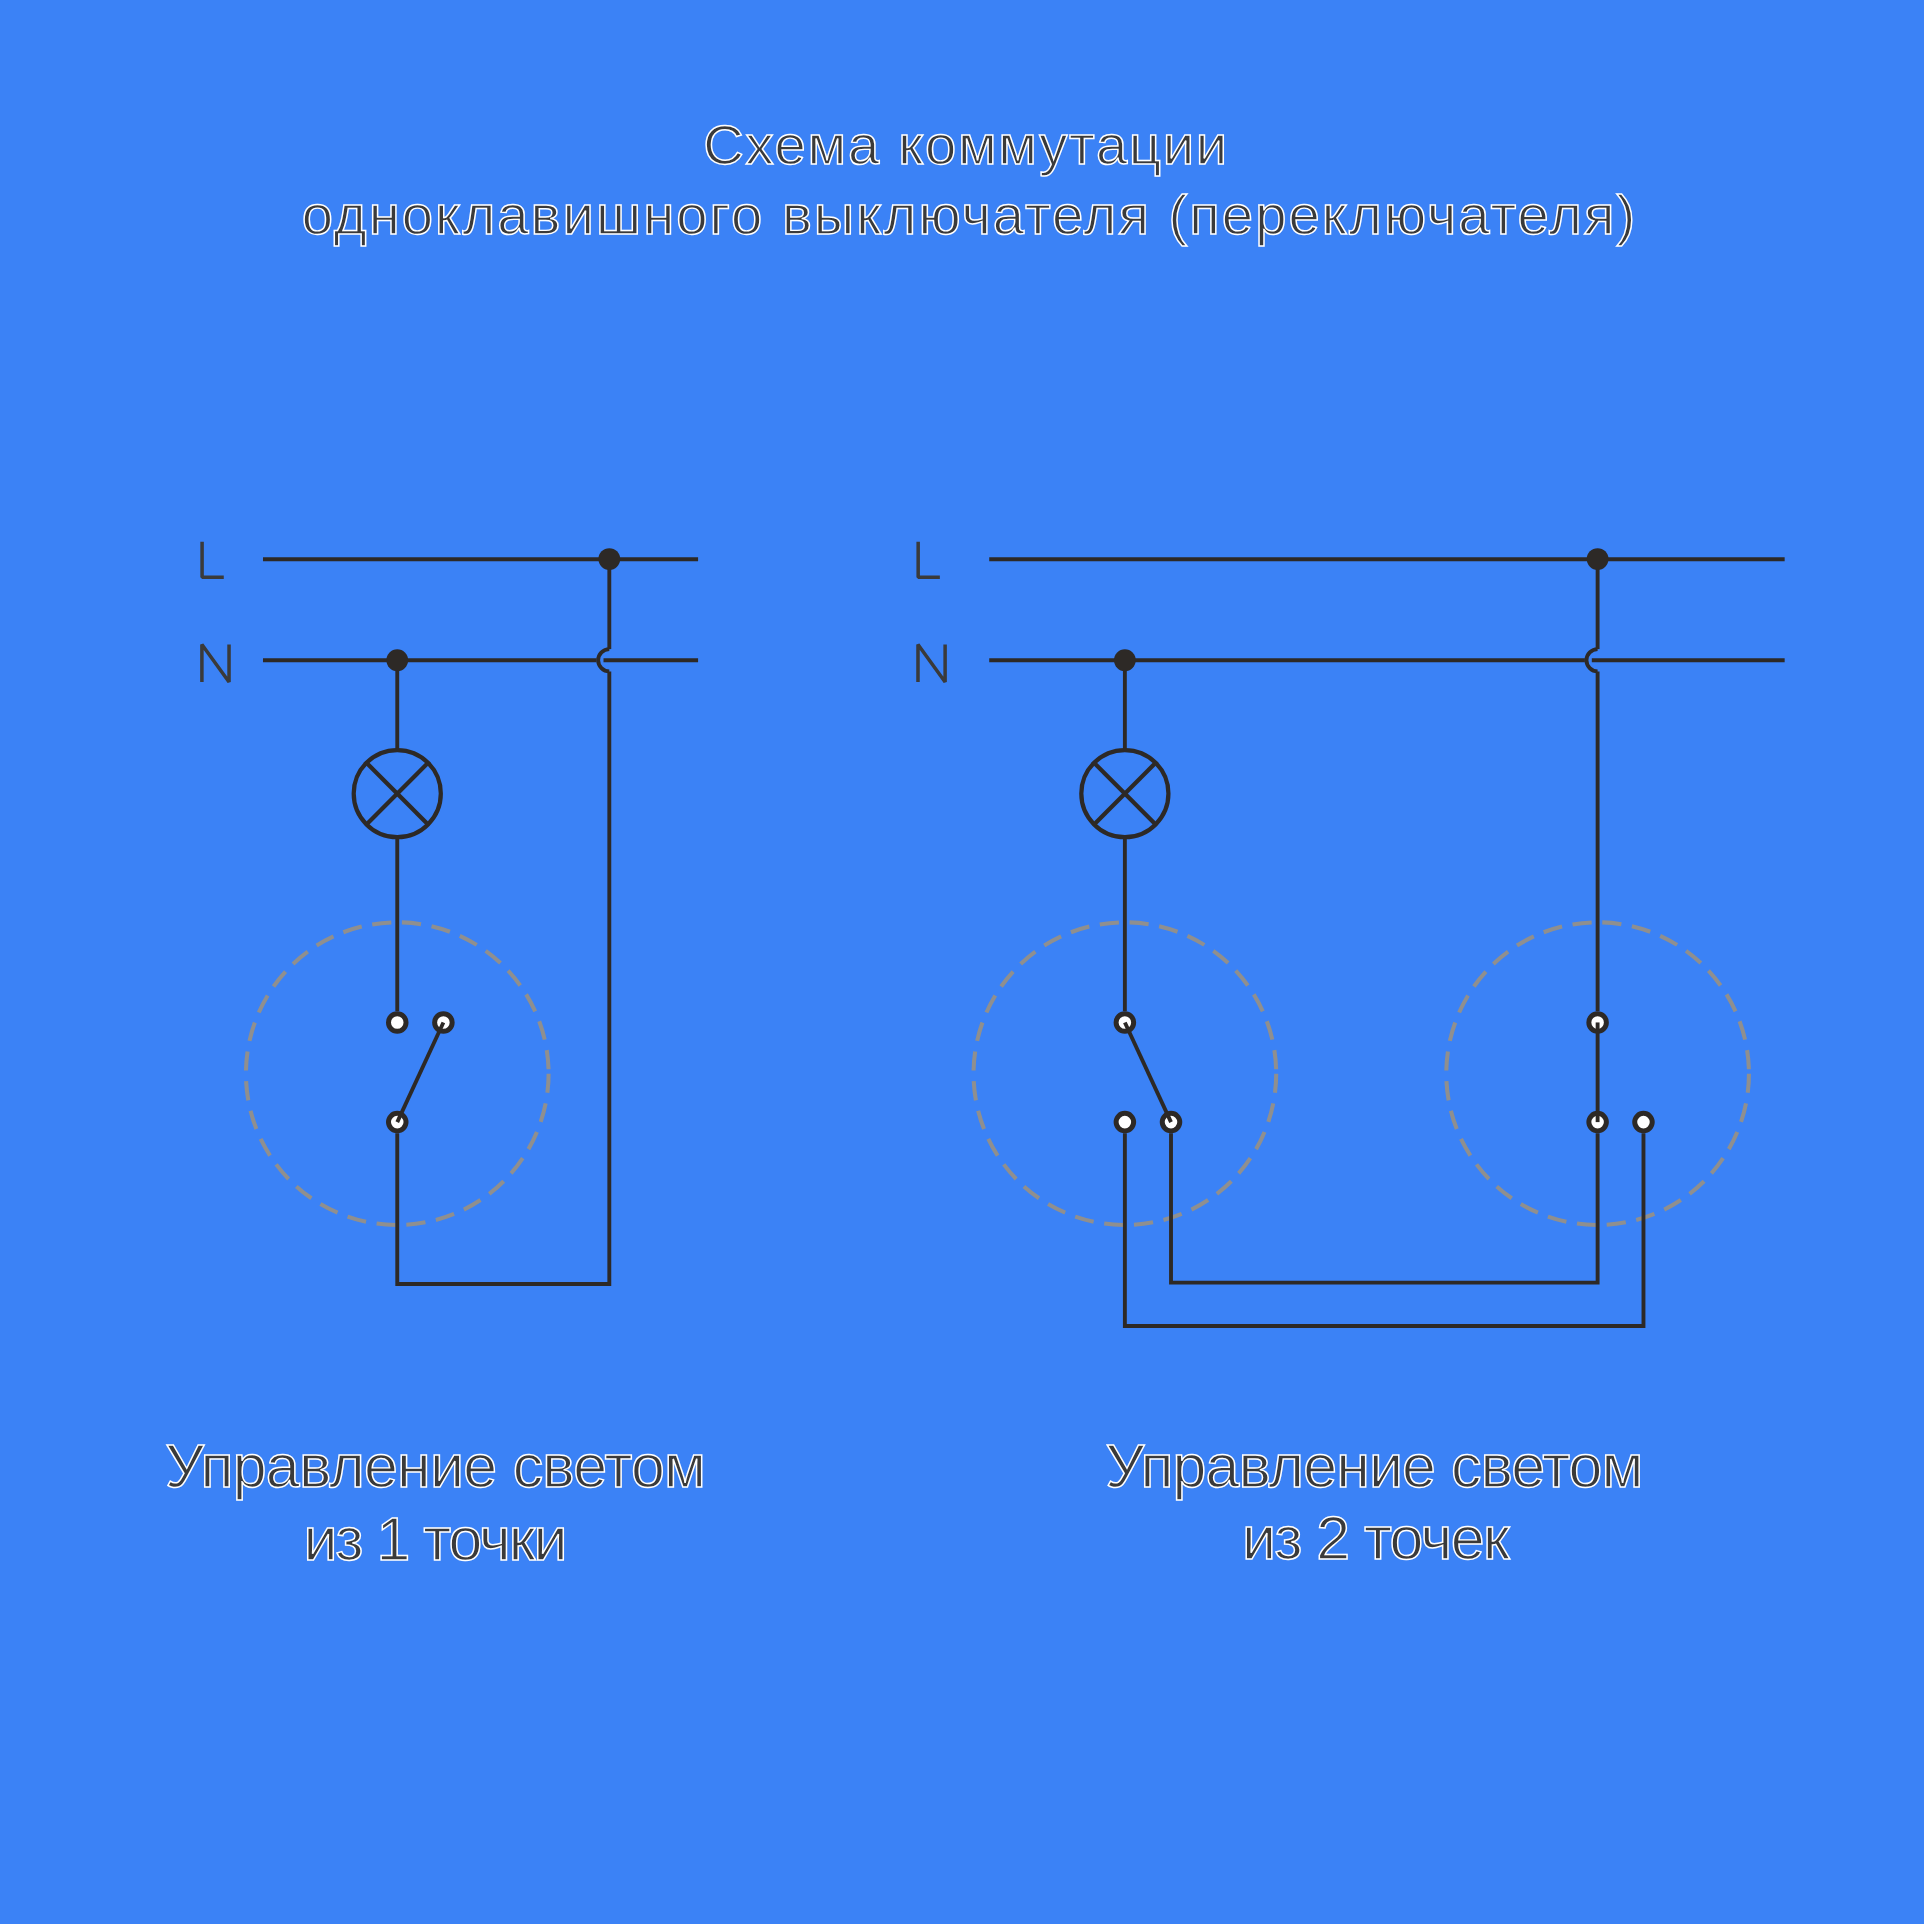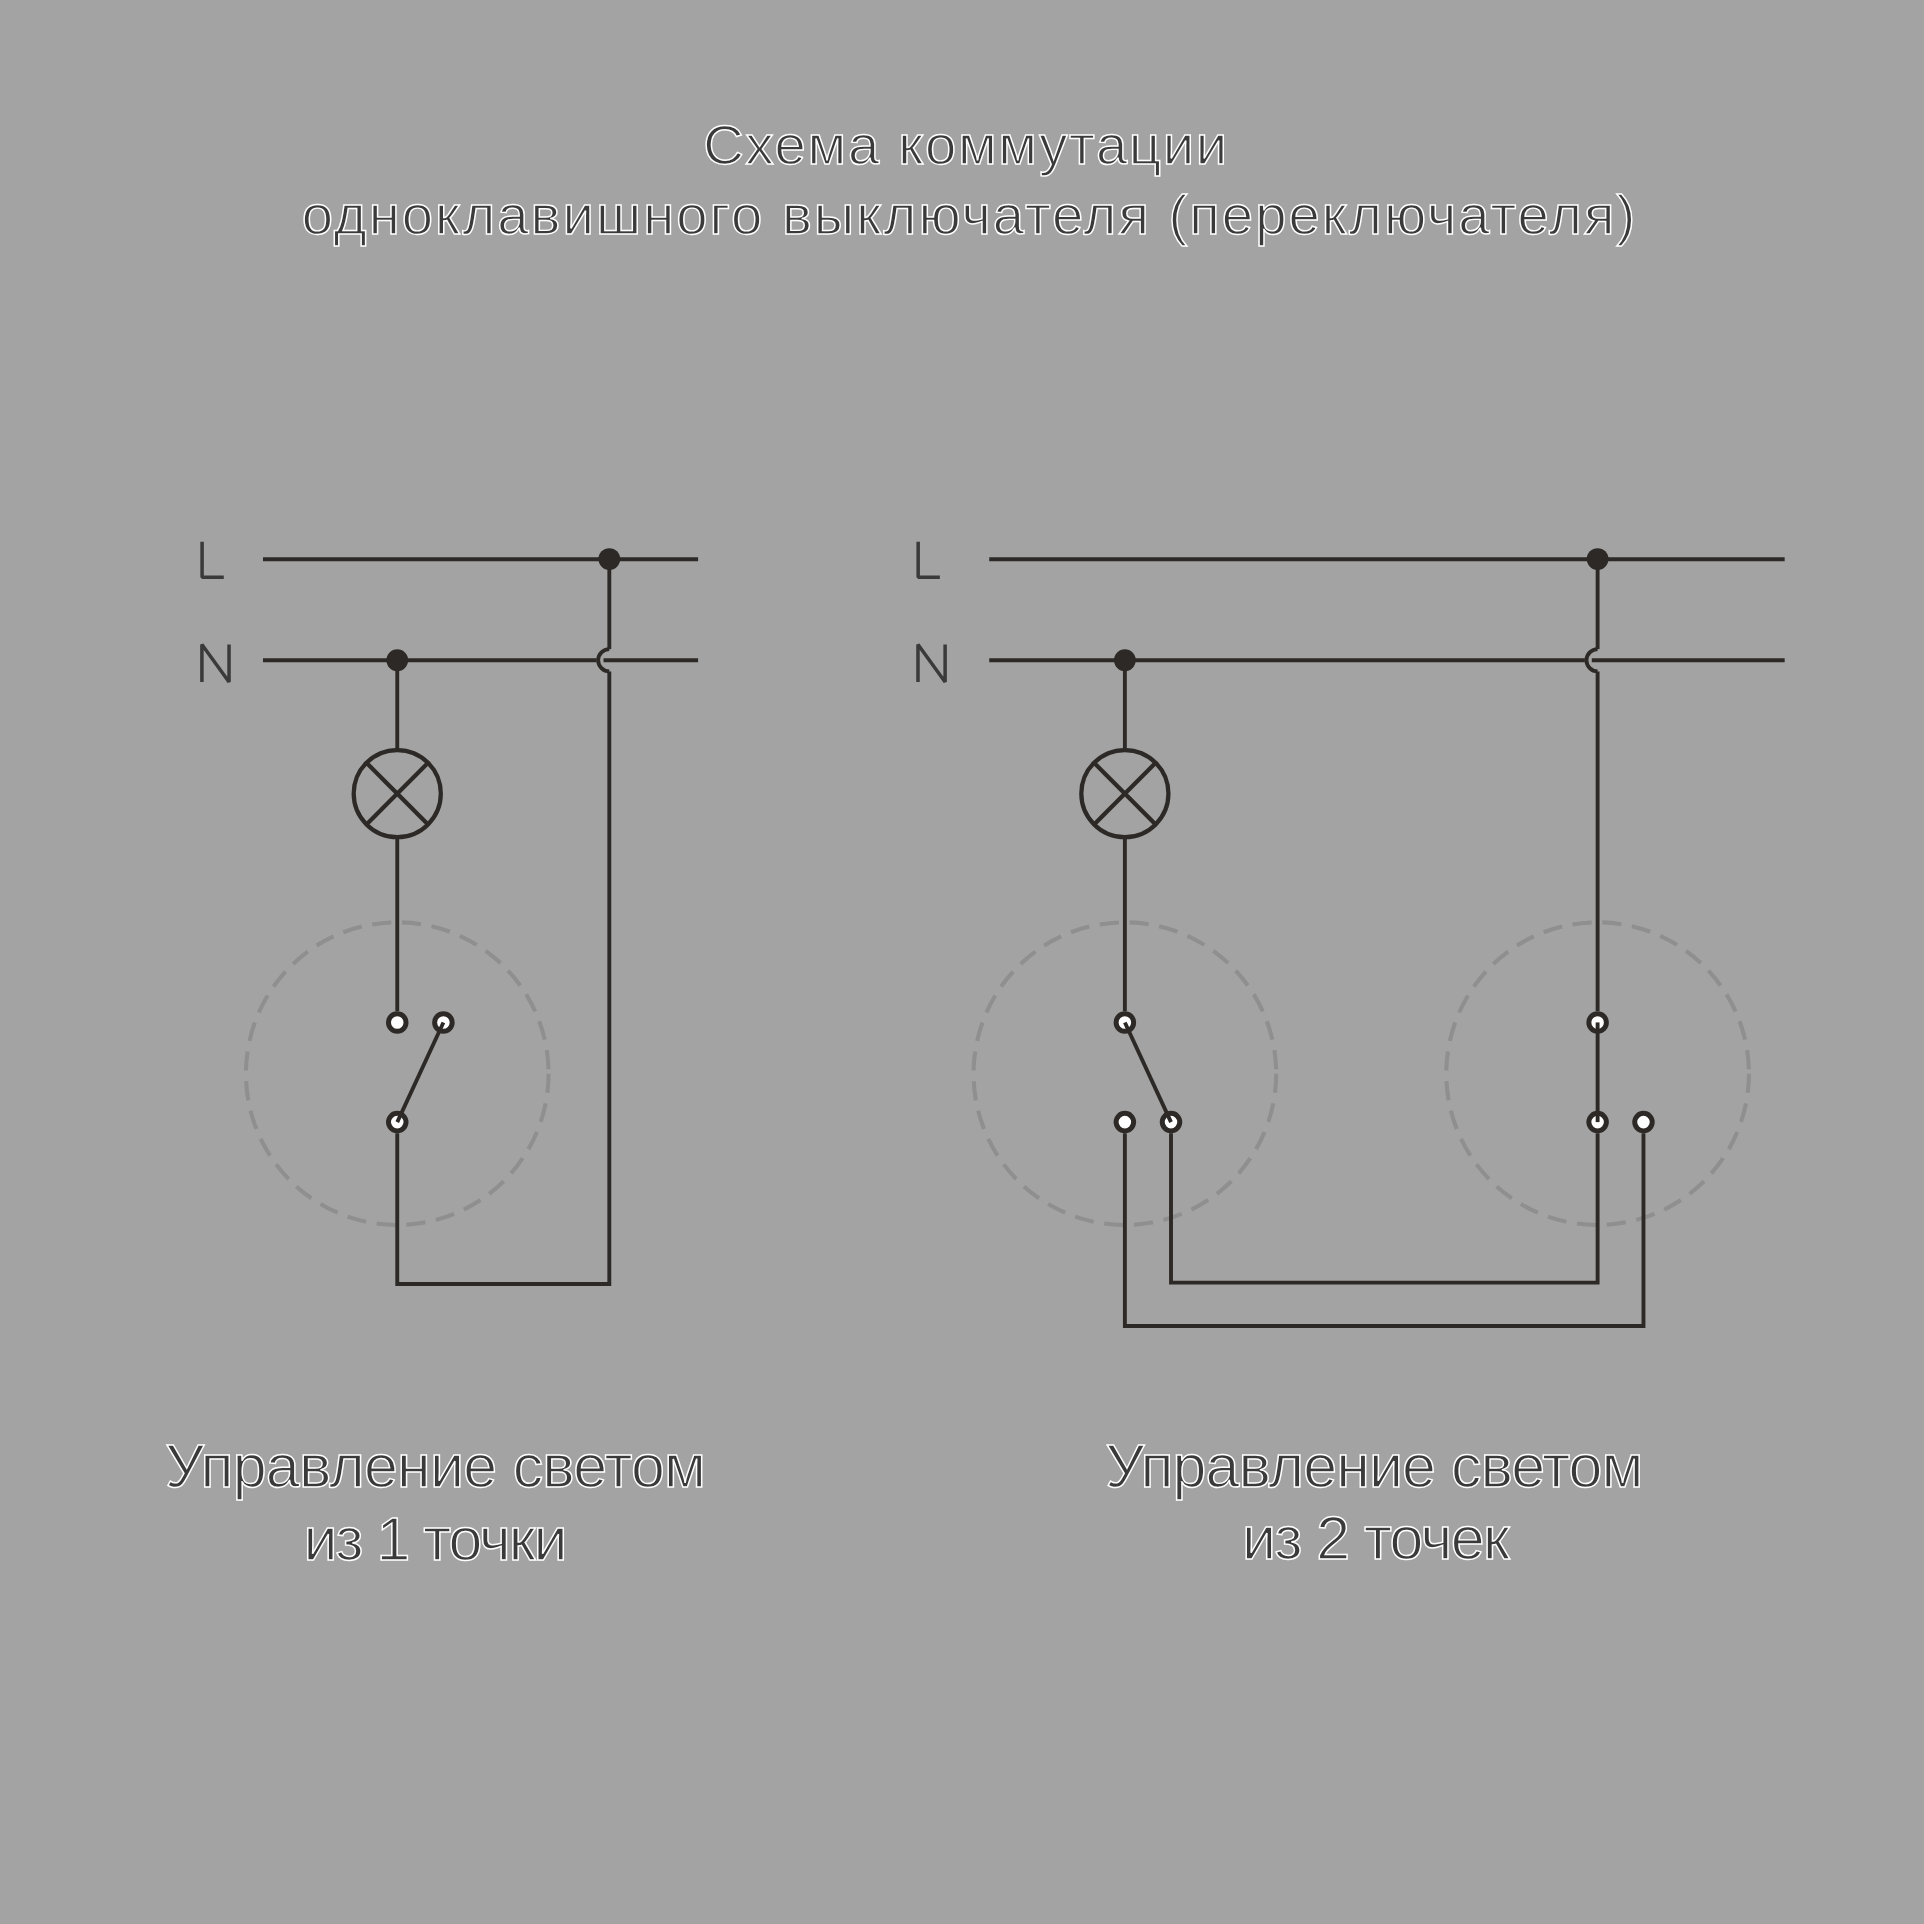--- a/index.html
+++ b/index.html
@@ -1,16 +1,16 @@
 <!DOCTYPE html>
 <html style="font-size:14.8px"><head>
 <meta charset="utf-8">
 <style>
   html,body{margin:0;padding:0;background:#ffffff;}
-  .page{position:relative;width:1924px;height:1924px;background:#a3a3a3;overflow:hidden;}
+  .page{position:relative;width:1924px;height:1924px;background:#3b82f6;overflow:hidden;}
   svg{position:absolute;top:0;left:0;display:block;}
   text{font-family:"Liberation Sans",sans-serif;fill:#3a3a3a;stroke:#ffffff;stroke-width:1.6px;}
 </style>
 </head>
 <body>
 <div class="page">
 <svg width="1924" height="1924" viewBox="0 0 2085 2085">
 
   <text x="762" y="178" font-size="61" textLength="568" lengthAdjust="spacing">Схема коммутации</text>
   <text x="327" y="253.5" font-size="61" textLength="1445" lengthAdjust="spacing">одноклавишного выключателя (переключателя)</text>

